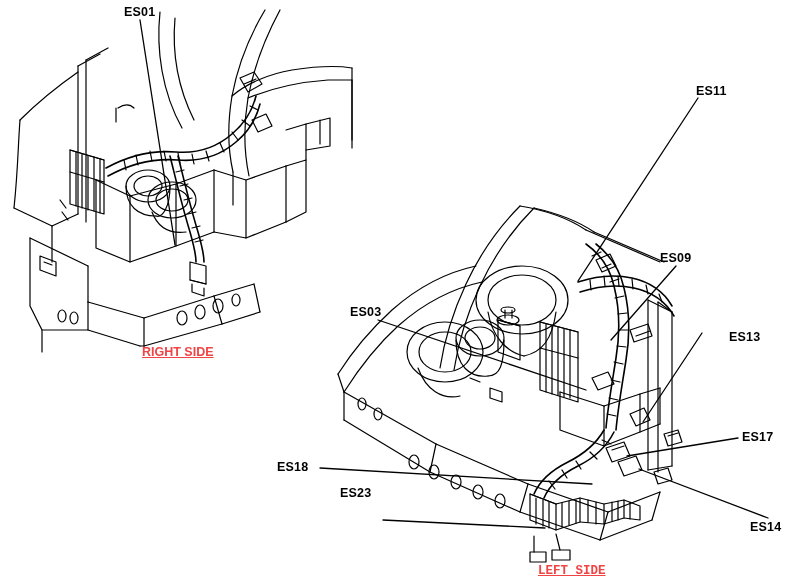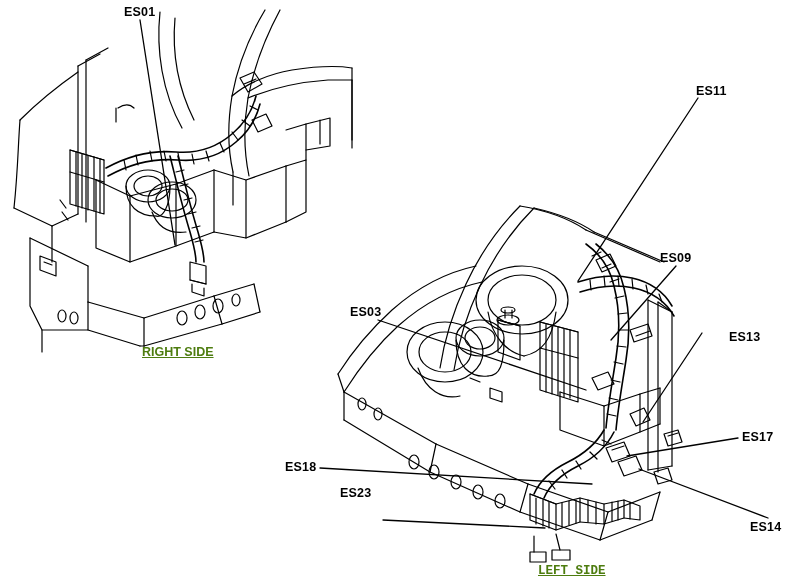--- a/index.html
+++ b/index.html
@@ -35,21 +35,21 @@
     font-weight: bold;
     color: #000000;
     letter-spacing: 0.2px;
     white-space: nowrap;
   }
   .side-label {
     position: absolute;
     font-family: "Liberation Sans", sans-serif;
     font-size: 12.5px;
     font-weight: bold;
-    color: #4d7c0f;
+    color: #ef4444;
     text-decoration: underline;
     white-space: nowrap;
   }
 </style>
 </head>
 <body>
 
 <div id="diagram-root">
 
   <svg id="art" viewBox="0 0 806 587">
@@ -336,20 +336,20 @@
       </g>
     </g>
   </svg>
 
   <div class="label" style="left:124px; top:5px;">ES01</div>
   <div class="label" style="left:664px; top:84px;padding-left:32px;">ES11</div>
   <div class="label" style="left:660px; top:251px;">ES09</div>
   <div class="label" style="left:334px; top:305px;margin-left:16px;">ES03</div>
   <div class="label" style="left:690px; top:330px;margin-left:39px;">ES13</div>
   <div class="label" style="left:742px; top:430px;">ES17</div>
-  <div class="label" style="left:277px; top:460px;margin-left:8px;">ES18</div>
+  <div class="label" style="left:277px; top:460px;">ES18</div>
   <div class="label" style="left:340px; top:486px;">ES23</div>
   <div class="label" style="left:750px; top:520px;">ES14</div>
 
   <div class="side-label" style="left:142px; top:345px;">RIGHT SIDE</div>
   <div class="side-label" style="left:538px; top:564px;font-family:Liberation Mono, monospace;">LEFT SIDE</div>
 
 </div>
 
 </body></html>

